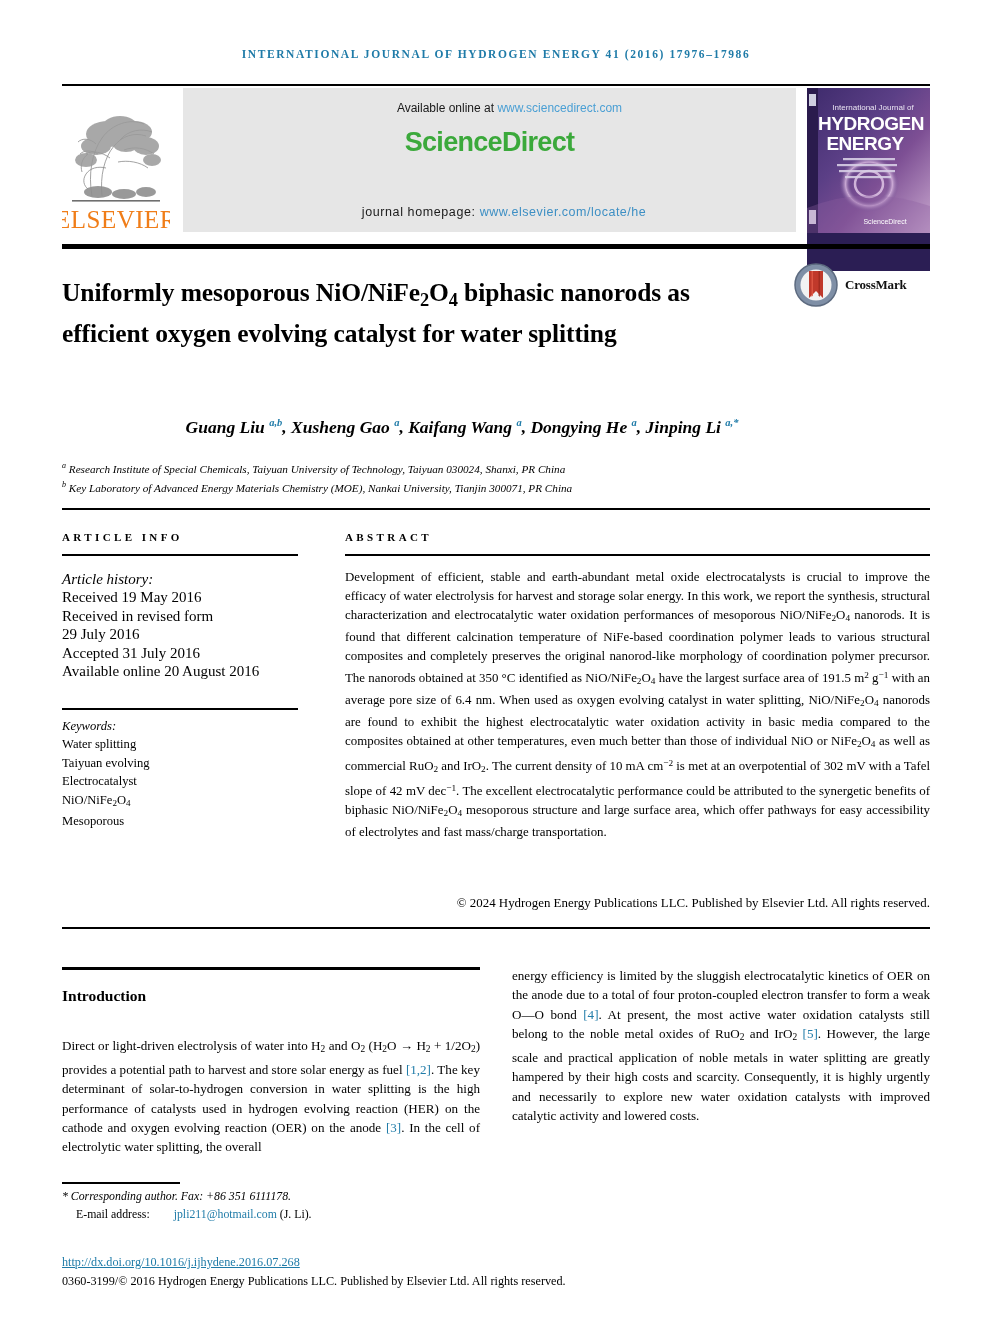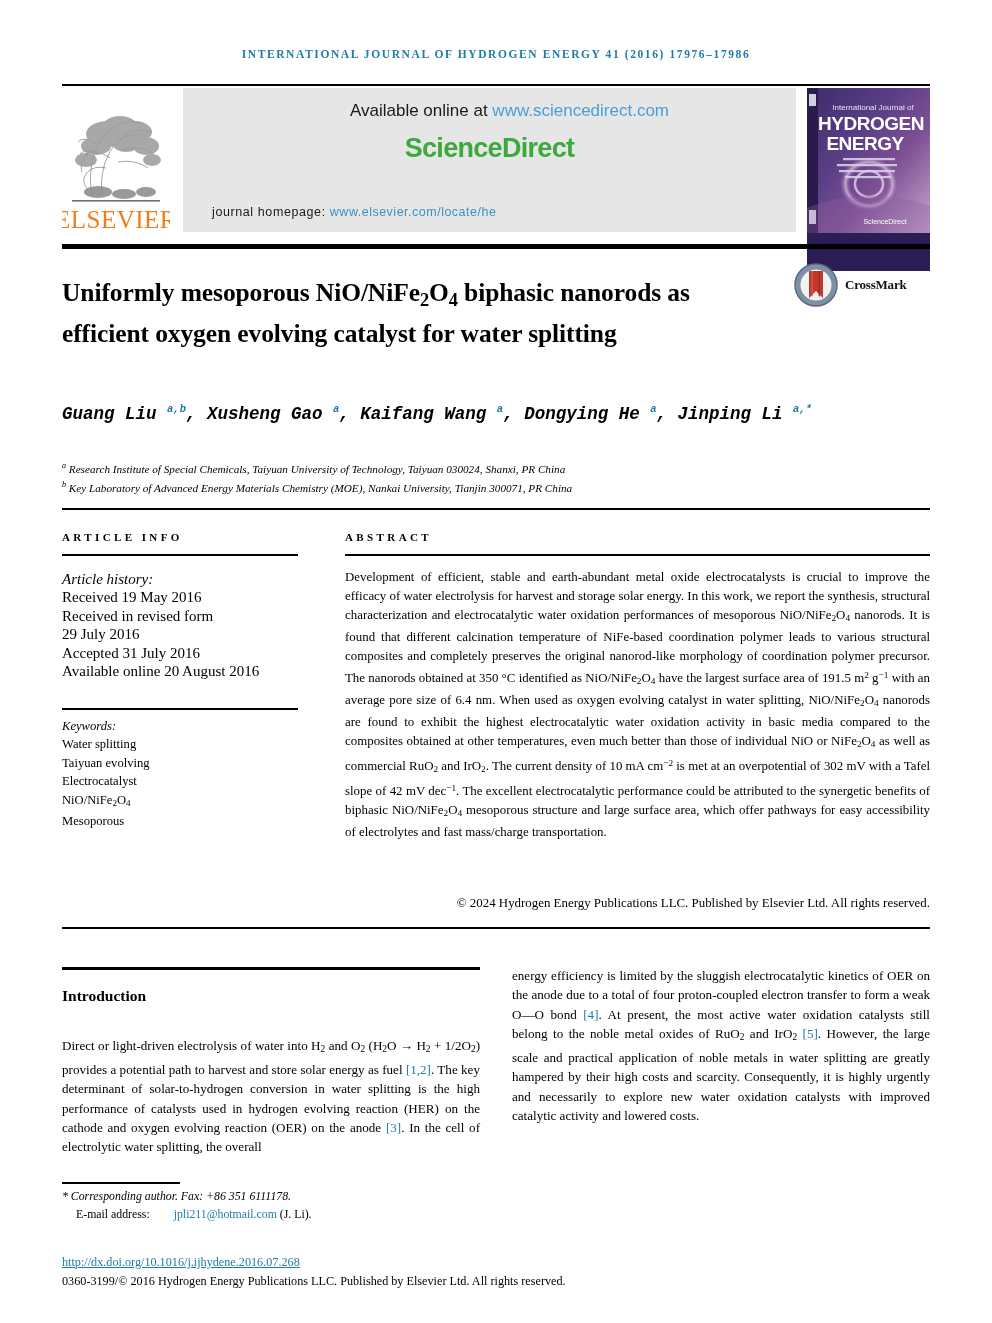--- a/index.html
+++ b/index.html
@@ -40,35 +40,35 @@
   }
   .elsevier-logo svg { display: block; }
   .sd-banner {
     position: absolute; left: 121px; top: 2px; width: 613px; height: 144px;
     background: #e6e6e6;
     display: flex; flex-direction: column; align-items: center;
   }
   .sd-avail {
     margin-top: 13px;
     font-family: "Liberation Sans", sans-serif;
-    font-size: 17px; color: #1a1a1a;
+    font-size: 12px; color: #1a1a1a;
     white-space: nowrap;
     margin-left: 40px;
   }
   .sd-avail a { color: #4a9fd4; text-decoration: none; }
   .sd-logo {
     margin-top: 12px;
     font-family: "Liberation Sans", sans-serif;
     font-weight: bold; font-size: 27px;
     color: #3ba93b;
     letter-spacing: -0.7px;
   }
   .sd-home {
     position: absolute; bottom: 13px; left: 0; width: 100%;
-    text-align: left;
+    text-align: center;
     font-family: "Liberation Sans", sans-serif;
     font-size: 12.5px; letter-spacing: 0.6px; color: #1a1a1a;
     white-space: nowrap;
     padding-left: 29px;
   }
   .sd-home a { color: #3d8fc4; text-decoration: none; letter-spacing: 0.5px; }
   .cover {
     position: absolute; left: 745px; top: 2px; width: 123px; height: 183px;
     background: #2b1e54;
     overflow: hidden;
@@ -93,24 +93,24 @@
     display: flex; align-items: center; gap: 6px;
   }
   .crossmark .cm-txt {
     font-family: "Liberation Serif", serif;
     font-size: 13px; font-weight: bold; color: #111;
     letter-spacing: -0.2px;
   }
 
   
   .authors {
-    position: absolute; left: 62px; top: 396px; width: 800px;
-    font-family: Liberation Mono, monospace;
+    position: absolute; left: 62px; top: 410px; width: 800px;
+    font-family: Liberation Serif, serif;
     font-style: italic; font-weight: bold;
-    font-size: 17.5px; line-height: 26px;
+    font-size: 17.5px; line-height: 26px; text-align: center;
   }
   .authors sup { color: #1f7ba8; font-size: 10.5px; font-style: italic; font-weight: bold; }
   .affils {
     position: absolute; left: 62px; top: 458px; width: 820px;
     font-family: "Liberation Serif", serif;
     font-style: italic;
     font-size: 11.2px; line-height: 16.5px;
   }
   .affils sup { font-size: 8px; }
 

